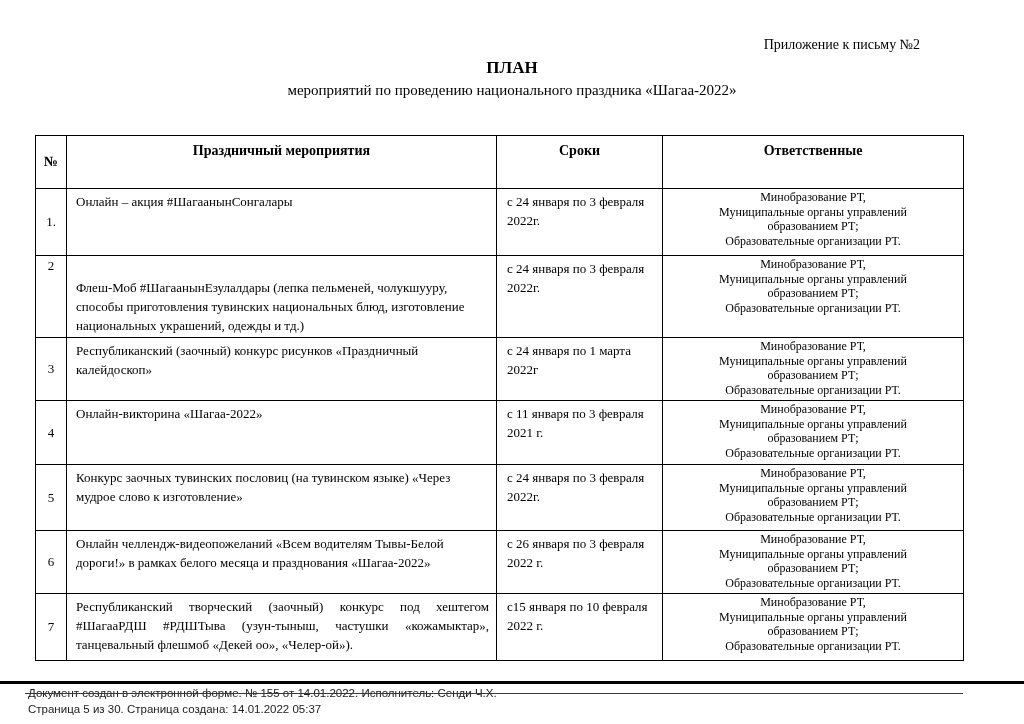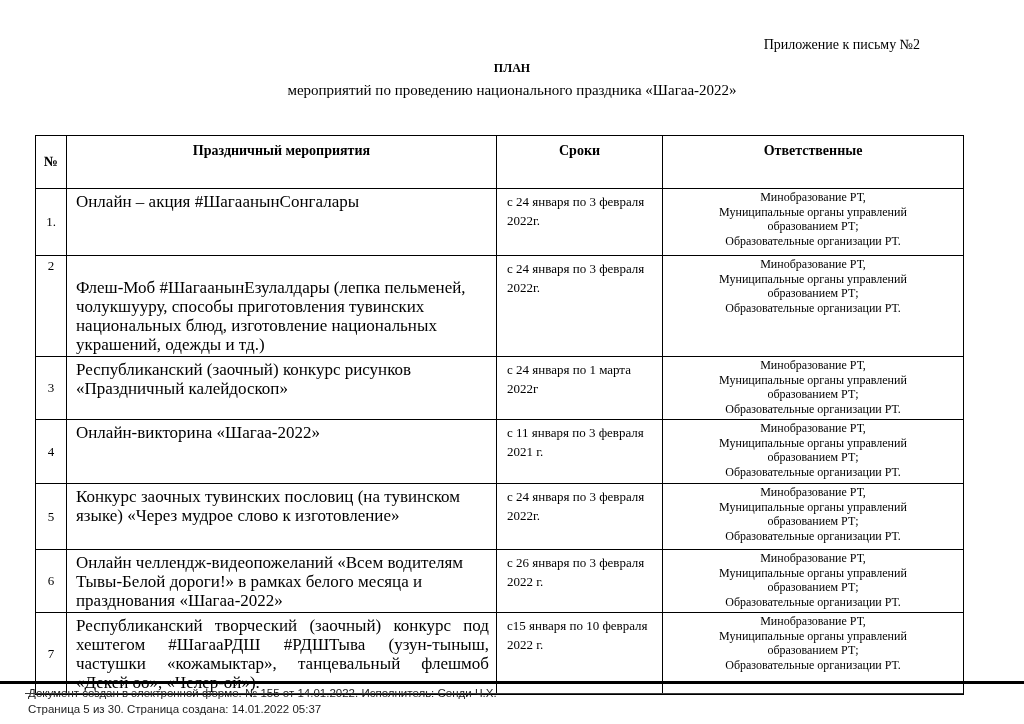--- a/index.html
+++ b/index.html
@@ -22,21 +22,21 @@
     white-space: nowrap;
   }
   .title-block {
     position: absolute;
     top: 57px;
     left: 0;
     width: 100%;
     text-align: center;
   }
   .title-main {
-    font-size: 12px;
+    font-size: 17px;
     font-weight: bold;
     line-height: 22px;
   }
   .title-sub {
     font-size: 15px;
     line-height: 22px;
   }
 
   
   .plan-table {
@@ -60,21 +60,21 @@
     padding-top: 7px;
   }
   .plan-table th.th-num { vertical-align: middle; padding-top: 0; }
 
   td.cell-num {
     font-size: 13px;
     text-align: center;
     vertical-align: middle;
   }
   td.cell-name {
-    font-size: 17px;
+    font-size: 13px;
     line-height: 19px;
     text-align: left;
     vertical-align: top;
     padding: 3px 7px 2px 9px;
   }
   td.cell-dates {
     font-size: 13px;
     line-height: 19px;
     vertical-align: top;
     padding: 3px 10px 2px 10px;

